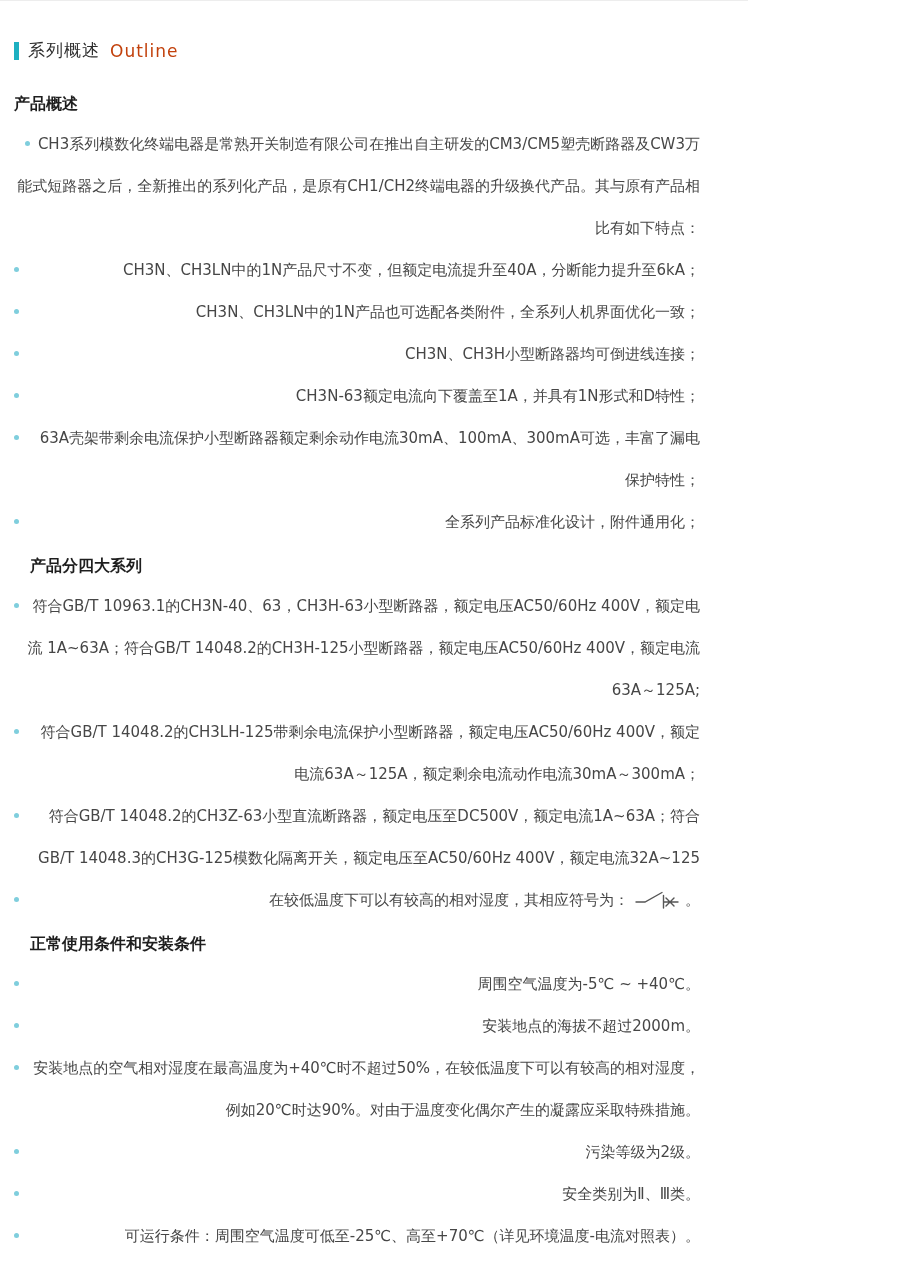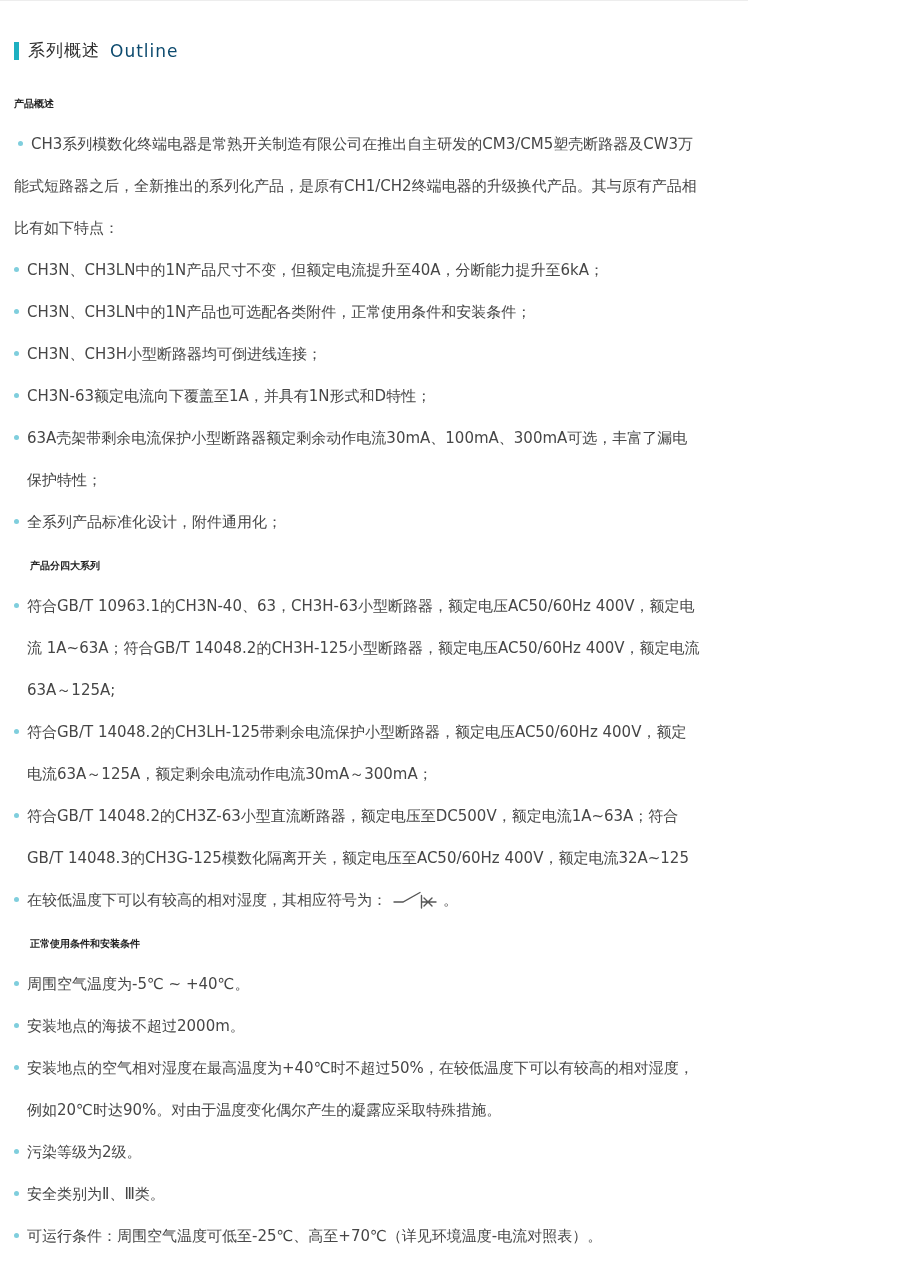--- a/index.html
+++ b/index.html
@@ -29,45 +29,46 @@
     margin-right: 9px;
   }
   .title-zh {
     font-size: 17px;
     color: #2e2e2e;
     font-weight: 500;
     letter-spacing: 1px;
   }
   .title-en {
     font-size: 17px;
-    color: #0c4a6e;
+    color: #c2410c;
     margin-left: 10px;
     letter-spacing: 1px;
   }
   .sec-heading {
-    font-size: 10px;
+    font-size: 16px;
     font-weight: bold;
     color: #1e1e1e;
     margin: 33px 0 0 14px;
     line-height: 18px;
   }
   .sec-heading.indented {
     margin: 14px 0 0 30px;
   }
   ul.bullets {
     list-style: none;
     margin: 10px 0 0 0;
     padding: 0 48px 0 14px;
   }
   ul.bullets li {
     position: relative;
     padding-left: 13px;
     font-size: 15px;
     line-height: 42px;
     color: #464646;
+    text-align: right;
   }
   ul.bullets li::before {
     content: '';
     position: absolute;
     left: 0;
     top: 18px;
     width: 5px;
     height: 5px;
     border-radius: 50%;
     background: #7fcedd;
@@ -102,21 +103,21 @@
   <div class="header">
     <span class="accent-bar"></span>
     <span class="title-zh">系列概述</span>
     <span class="title-en">Outline</span>
   </div>
   <div id="sections">
       <h3 class="sec-heading">产品概述</h3>
       <ul class="bullets">
         <li class="flush"><span class="dot-inline"></span><span>CH3系列模数化终端电器是常熟开关制造有限公司在推出自主研发的CM3/CM5塑壳断路器及CW3万能式短路器之后，全新推出的系列化产品，是原有CH1/CH2终端电器的升级换代产品。其与原有产品相比有如下特点：</span></li>
         <li><span>CH3N、CH3LN中的1N产品尺寸不变，但额定电流提升至40A，分断能力提升至6kA；</span></li>
-        <li><span>CH3N、CH3LN中的1N产品也可选配各类附件，正常使用条件和安装条件；</span></li>
+        <li><span>CH3N、CH3LN中的1N产品也可选配各类附件，全系列人机界面优化一致；</span></li>
         <li><span>CH3N、CH3H小型断路器均可倒进线连接；</span></li>
         <li><span>CH3N-63额定电流向下覆盖至1A，并具有1N形式和D特性；</span></li>
         <li><span>63A壳架带剩余电流保护小型断路器额定剩余动作电流30mA、100mA、300mA可选，丰富了漏电保护特性；</span></li>
         <li><span>全系列产品标准化设计，附件通用化；</span></li>
       </ul>
       <h3 class="sec-heading indented">产品分四大系列</h3>
       <ul class="bullets">
         <li><span>符合GB/T 10963.1的CH3N-40、63，CH3H-63小型断路器，额定电压AC50/60Hz 400V，额定电流 1A~63A；符合GB/T 14048.2的CH3H-125小型断路器，额定电压AC50/60Hz 400V，额定电流63A～125A;</span></li>
         <li><span>符合GB/T 14048.2的CH3LH-125带剩余电流保护小型断路器，额定电压AC50/60Hz 400V，额定电流63A～125A，额定剩余电流动作电流30mA～300mA；</span></li>
         <li><span>符合GB/T 14048.2的CH3Z-63小型直流断路器，额定电压至DC500V，额定电流1A~63A；符合GB/T 14048.3的CH3G-125模数化隔离开关，额定电压至AC50/60Hz 400V，额定电流32A~125</span></li>

